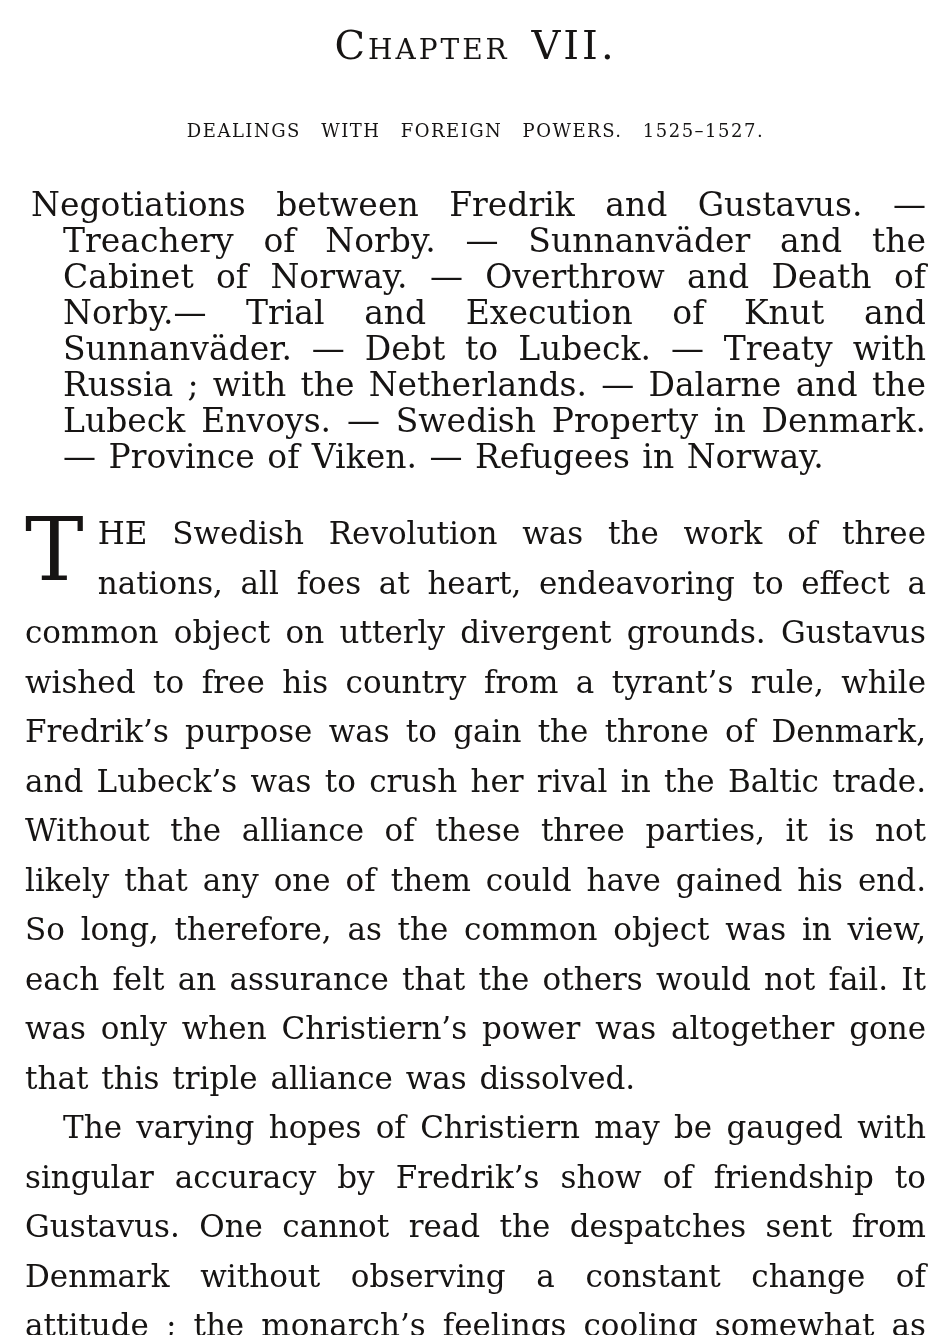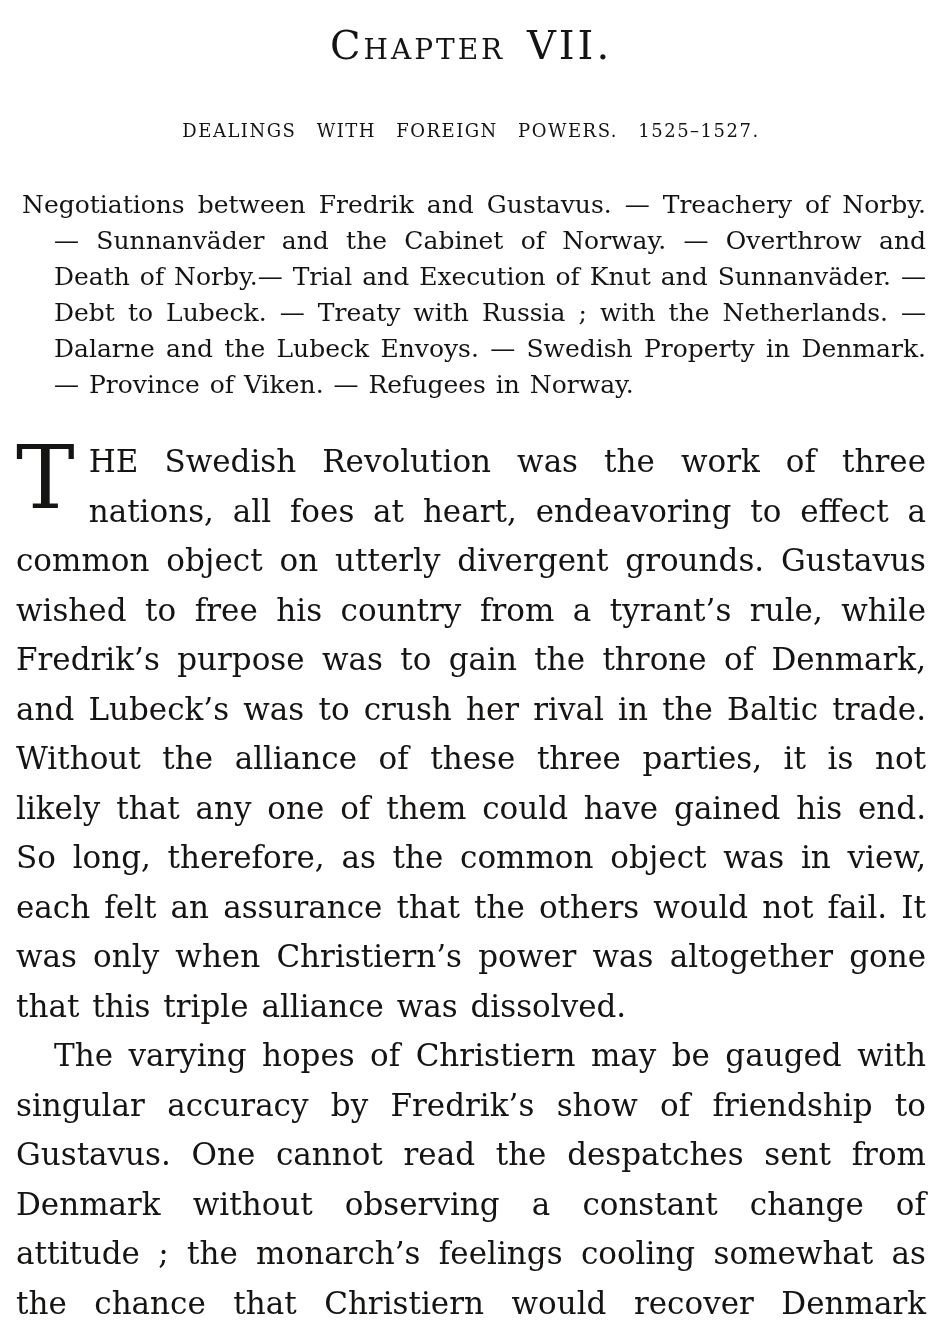--- a/index.html
+++ b/index.html
@@ -8,21 +8,21 @@
     background: #ffffff;
   }
   .page {
     position: relative;
     width: 950px;
     height: 1335px;
     box-sizing: border-box;
     background: #ffffff;
     color: #161413;
     font-family: "DejaVu Serif", "Liberation Serif", serif;
-    padding: 8px 24px 0 16px;
+    padding: 8px 24px 0 25px;
     overflow: hidden;
   }
   .chapter-heading {
     margin: 14px 0 0 0;
     text-align: center;
     font-variant: small-caps;
     font-weight: 400;
     font-size: 40px;
     letter-spacing: 3px;
     word-spacing: 6px;
@@ -30,21 +30,21 @@
   .section-title {
     margin: 52px 0 0 0;
     text-align: center;
     font-weight: 400;
     font-size: 18px;
     letter-spacing: 1.5px;
     word-spacing: 13px;
   }
   .synopsis {
     margin: 46px 0 0 6px;
-    font-size: 25px;
+    font-size: 33px;
     line-height: 36px;
     text-align: justify;
     padding-left: 32px;
     text-indent: -32px;
     word-spacing: 2px;
   }
   .body-para {
     font-size: 31px;
     line-height: 49.5px;
     text-align: justify;

